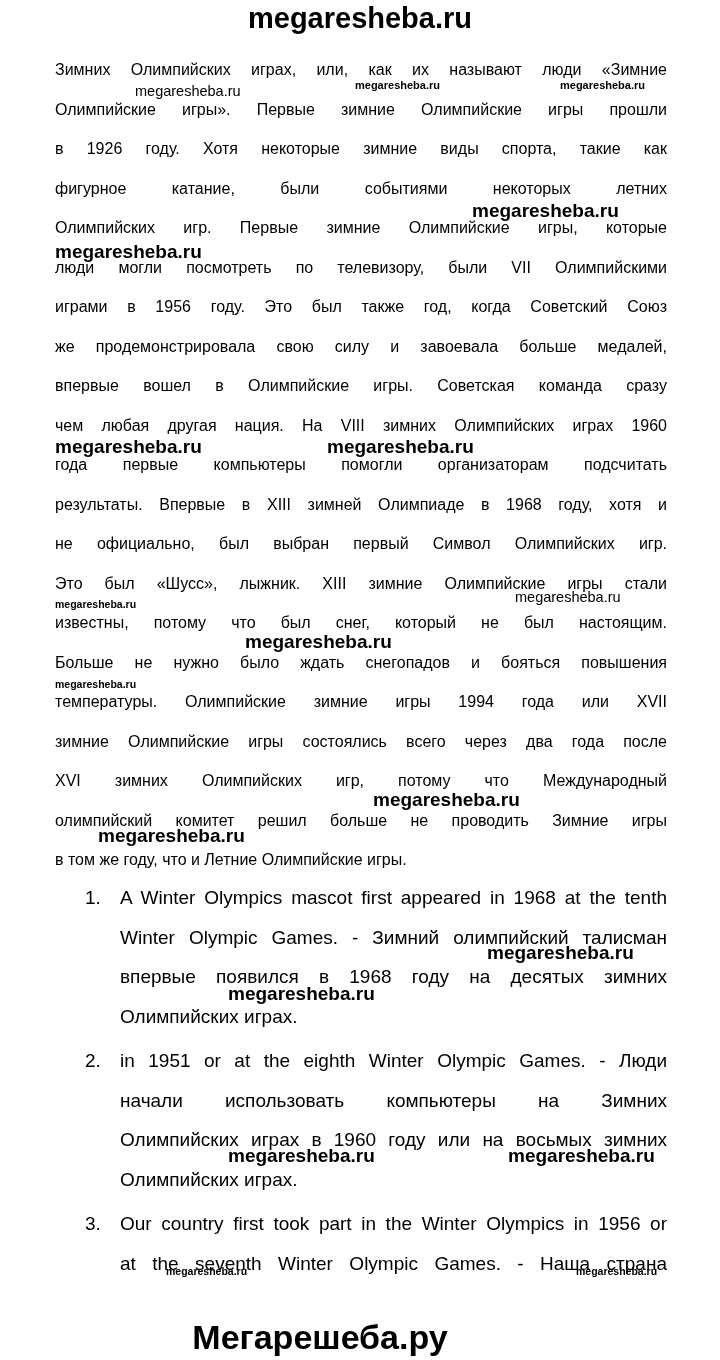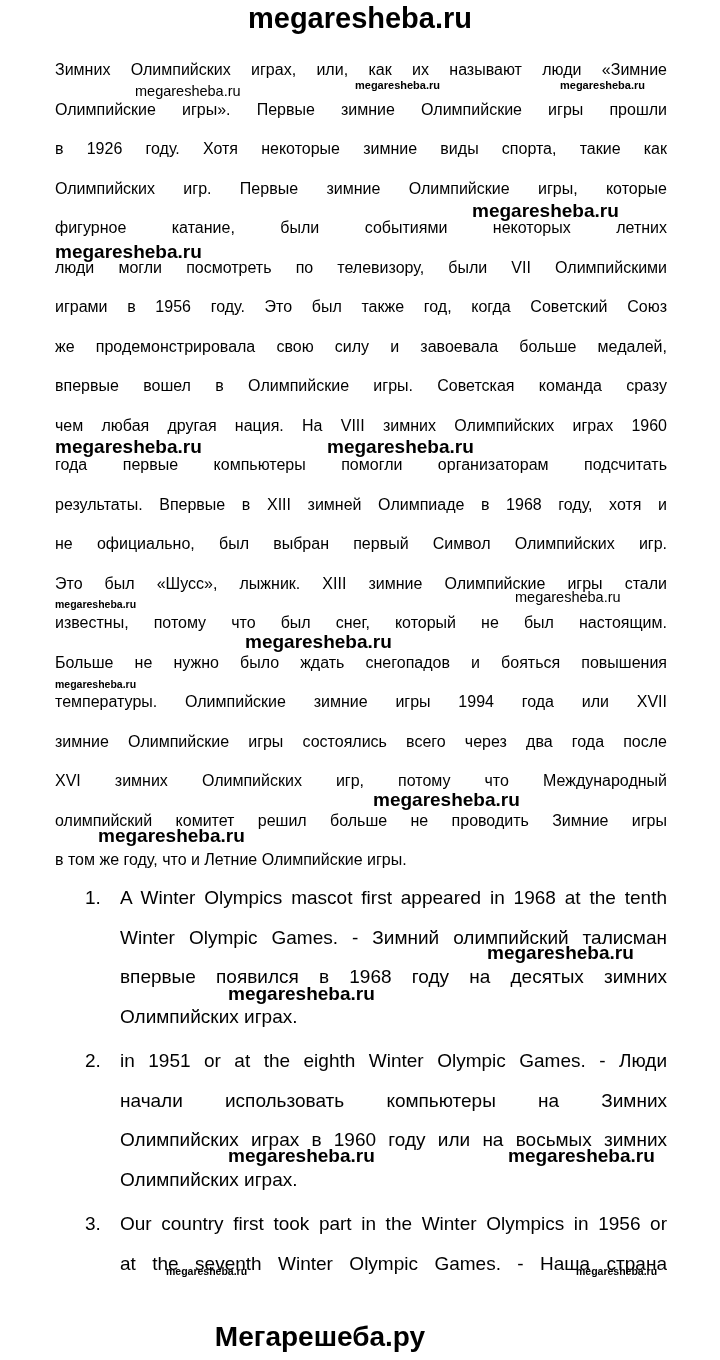--- a/index.html
+++ b/index.html
@@ -34,21 +34,21 @@
   .list{
     position:absolute;left:85px;top:878px;width:582px;
     font-size:19px;line-height:39.5px;
   }
   .list-item{display:flex;margin-bottom:5px;}
   .num{width:35px;flex:0 0 35px;text-align:left;}
   .item-content{flex:1;min-width:0;}
   .footer-title{
     position:absolute;top:1320px;left:0;width:640px;
     text-align:center;
-    font-size:28px;font-weight:700;line-height:34px;
+    font-size:34px;font-weight:700;line-height:34px;
   }
   .wm{
     position:absolute;
     line-height:1;
     white-space:nowrap;
     color:#000;
   }
   .wm-lg{font-size:19px;font-weight:700;}
   .wm-md{font-size:14.5px;font-weight:400;}
   .wm-sm{font-size:10.5px;font-weight:700;}
@@ -58,22 +58,22 @@
 <body>
 
 <div class="page">
 
   <div class="site-title">megaresheba.ru</div>
 
   <div class="para">
     <div class="jline">Зимних Олимпийских играх, или, как их называют люди «Зимние</div>
     <div class="jline">Олимпийские игры». Первые зимние Олимпийские игры прошли</div>
     <div class="jline">в 1926 году. Хотя некоторые зимние виды спорта, такие как</div>
+    <div class="jline">фигурное катание, были событиями некоторых летних</div>
     <div class="jline">Олимпийских игр. Первые зимние Олимпийские игры, которые</div>
-    <div class="jline">фигурное катание, были событиями некоторых летних</div>
     <div class="jline">люди могли посмотреть по телевизору, были VII Олимпийскими</div>
     <div class="jline">играми в 1956 году. Это был также год, когда Советский Союз</div>
     <div class="jline">же продемонстрировала свою силу и завоевала больше медалей,</div>
     <div class="jline">впервые вошел в Олимпийские игры. Советская команда сразу</div>
     <div class="jline">чем любая другая нация. На VIII зимних Олимпийских играх 1960</div>
     <div class="jline">года первые компьютеры помогли организаторам подсчитать</div>
     <div class="jline">результаты. Впервые в XIII зимней Олимпиаде в 1968 году, хотя и</div>
     <div class="jline">не официально, был выбран первый Символ Олимпийских игр.</div>
     <div class="jline">Это был «Шусс», лыжник. XIII зимние Олимпийские игры стали</div>
     <div class="jline">известны, потому что был снег, который не был настоящим.</div>

